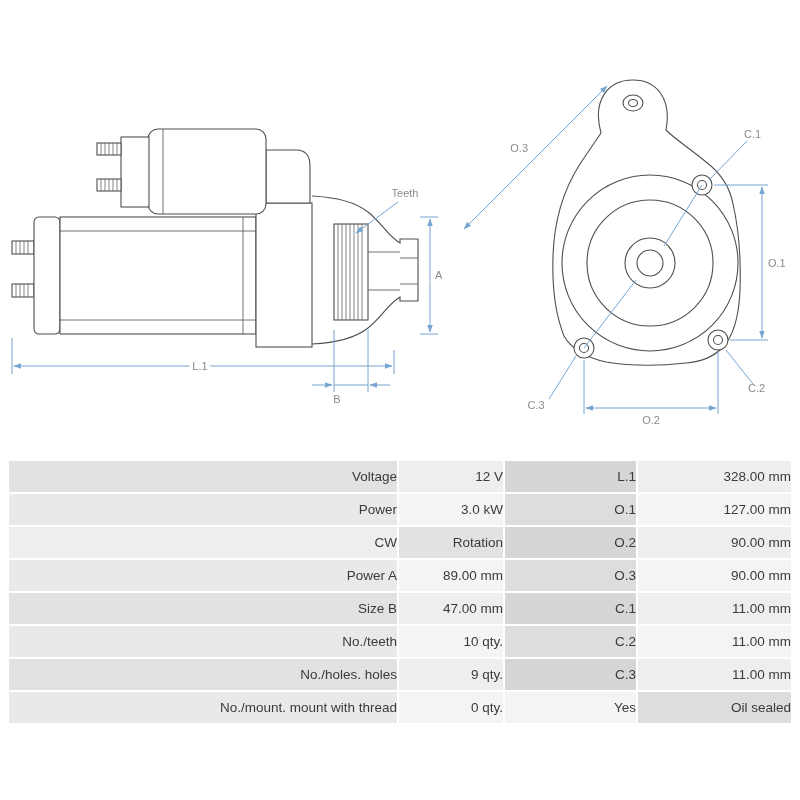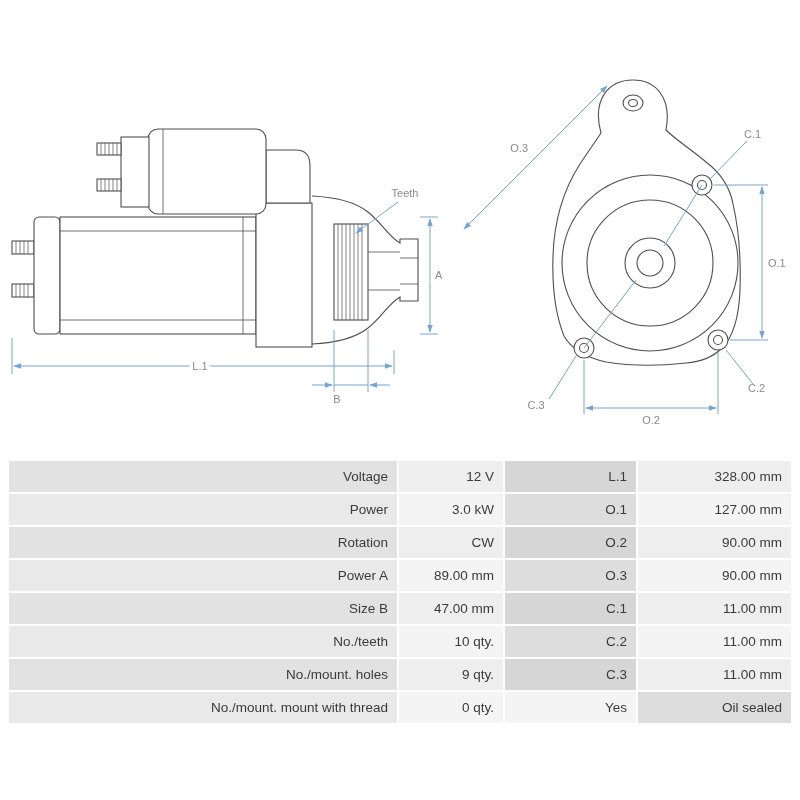--- a/index.html
+++ b/index.html
@@ -20,21 +20,20 @@
     grid-template-columns: 388px 104px 131px 153px;
     gap: 2px;
     margin-bottom: 2px;
     height: 31px;
   }
   .cell {
     line-height: 31px;
     font-size: 13.5px;
     color: #3b3b3b;
     text-align: right;
-    padding-right: 9px;
     box-sizing: border-box;
     white-space: nowrap;
     overflow: hidden;
   }
   .row:nth-child(odd)  .c1 { background: #e2e2e2; }
   .row:nth-child(odd)  .c2 { background: #eeeeee; }
   .row:nth-child(odd)  .c3 { background: #d6d6d6; }
   .row:nth-child(odd)  .c4 { background: #eeeeee; }
   .row:nth-child(even) .c1 { background: #e9e9e9; }
   .row:nth-child(even) .c2 { background: #f4f4f4; }
@@ -177,22 +176,22 @@
     </div>
 
     <div class="row">
       <div class="cell c1">Power</div>
       <div class="cell c2">3.0 kW</div>
       <div class="cell c3">O.1</div>
       <div class="cell c4">127.00 mm</div>
     </div>
 
     <div class="row">
+      <div class="cell c2">CW</div>
       <div class="cell c1">Rotation</div>
-      <div class="cell c2">CW</div>
       <div class="cell c3">O.2</div>
       <div class="cell c4">90.00 mm</div>
     </div>
 
     <div class="row">
       <div class="cell c1">Power A</div>
       <div class="cell c2">89.00 mm</div>
       <div class="cell c3">O.3</div>
       <div class="cell c4">90.00 mm</div>
     </div>
@@ -205,21 +204,21 @@
     </div>
 
     <div class="row">
       <div class="cell c1">No./teeth</div>
       <div class="cell c2">10 qty.</div>
       <div class="cell c3">C.2</div>
       <div class="cell c4">11.00 mm</div>
     </div>
 
     <div class="row">
-      <div class="cell c1">No./mount. holes</div>
+      <div class="cell c1">No./holes. holes</div>
       <div class="cell c2">9 qty.</div>
       <div class="cell c3">C.3</div>
       <div class="cell c4">11.00 mm</div>
     </div>
 
     <div class="row">
       <div class="cell c1">No./mount. mount with thread</div>
       <div class="cell c2">0 qty.</div>
       <div class="cell c4">Yes</div>
       <div class="cell c3">Oil sealed</div>

